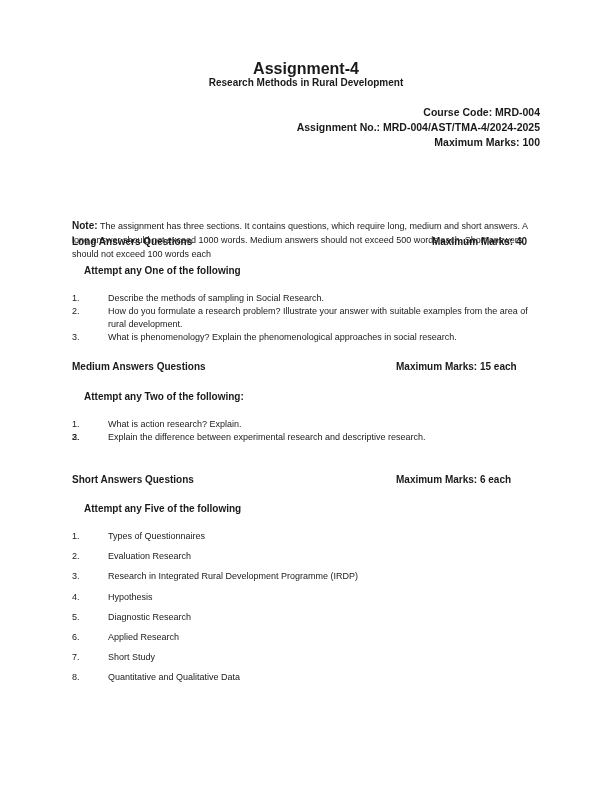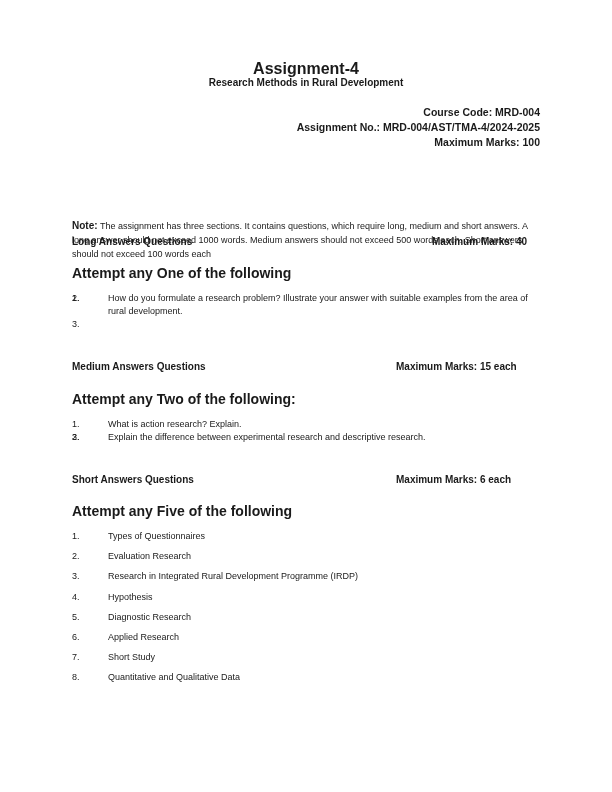--- a/index.html
+++ b/index.html
@@ -23,21 +23,21 @@
   }
   .meta div { white-space: nowrap; margin-left: 16px; }
   .note {
     left: 72px; width: 470px; top: 179px; font-size: 9px; line-height: 14px; margin-top: 40px;
   }
   .note b { font-size: 10px; }
   .sec-head {
     left: 72px; width: 470px; font-weight: bold; font-size: 10px;
   }
   .sec-head .marks { position: absolute; top: 0; }
-  .instr { left: 72px; font-weight: bold; font-size: 14px; }
+  .instr { left: 84px; font-weight: bold; font-size: 10px; }
   .qlist { left: 72px; width: 470px; font-size: 9px; margin: 0; padding: 0; list-style: none; }
   .qlist li { position: relative; padding-left: 36px; line-height: 13px; }
   .qlist li .num { position: absolute; left: 0; top: 0; }
   .slist li { line-height: 20.2px; }
 </style>
 </head>
 <body>
 
 <div class="abs title">Assignment-4</div>
 <div class="abs subtitle">Research Methods in Rural Development</div>
@@ -49,23 +49,23 @@
 </div>
 
 <div class="abs note"><b>Note:</b><span> The assignment has three sections. It contains questions, which require long, medium and short answers. A long answer should not exceed 1000 words. Medium answers should not exceed 500 words each. Short answers should not exceed 100 words each</span></div>
 
 <div class="abs sec-head" style="top:236px;">
   <span>Long Answers Questions</span>
   <span class="marks" style="left:360px;">Maximum Marks: 40</span>
 </div>
 <div class="abs instr" style="top:265px;">Attempt any One of the following</div>
 <ul class="abs qlist" style="top:292px;">
-  <li><span class="num">1.</span></li>
+  <li><span class="num">1.</span><span>Describe the methods of sampling in Social Research.</span></li>
   <li><span class="num">2.</span><span>How do you formulate a research problem? Illustrate your answer with suitable examples from the area of rural development.</span></li>
-  <li><span class="num">3.</span></li>
+  <li><span class="num">3.</span><span>What is phenomenology? Explain the phenomenological approaches in social research.</span></li>
 </ul>
 
 <div class="abs sec-head" style="top:361px;">
   <span>Medium Answers Questions</span>
   <span class="marks" style="left:324px;">Maximum Marks: 15 each</span>
 </div>
 <div class="abs instr" style="top:391px;">Attempt any Two of the following:</div>
 <ul class="abs qlist" style="top:418px;">
   <li><span class="num">1.</span><span>What is action research? Explain.</span></li>
   <li><span class="num">2.</span></li>

